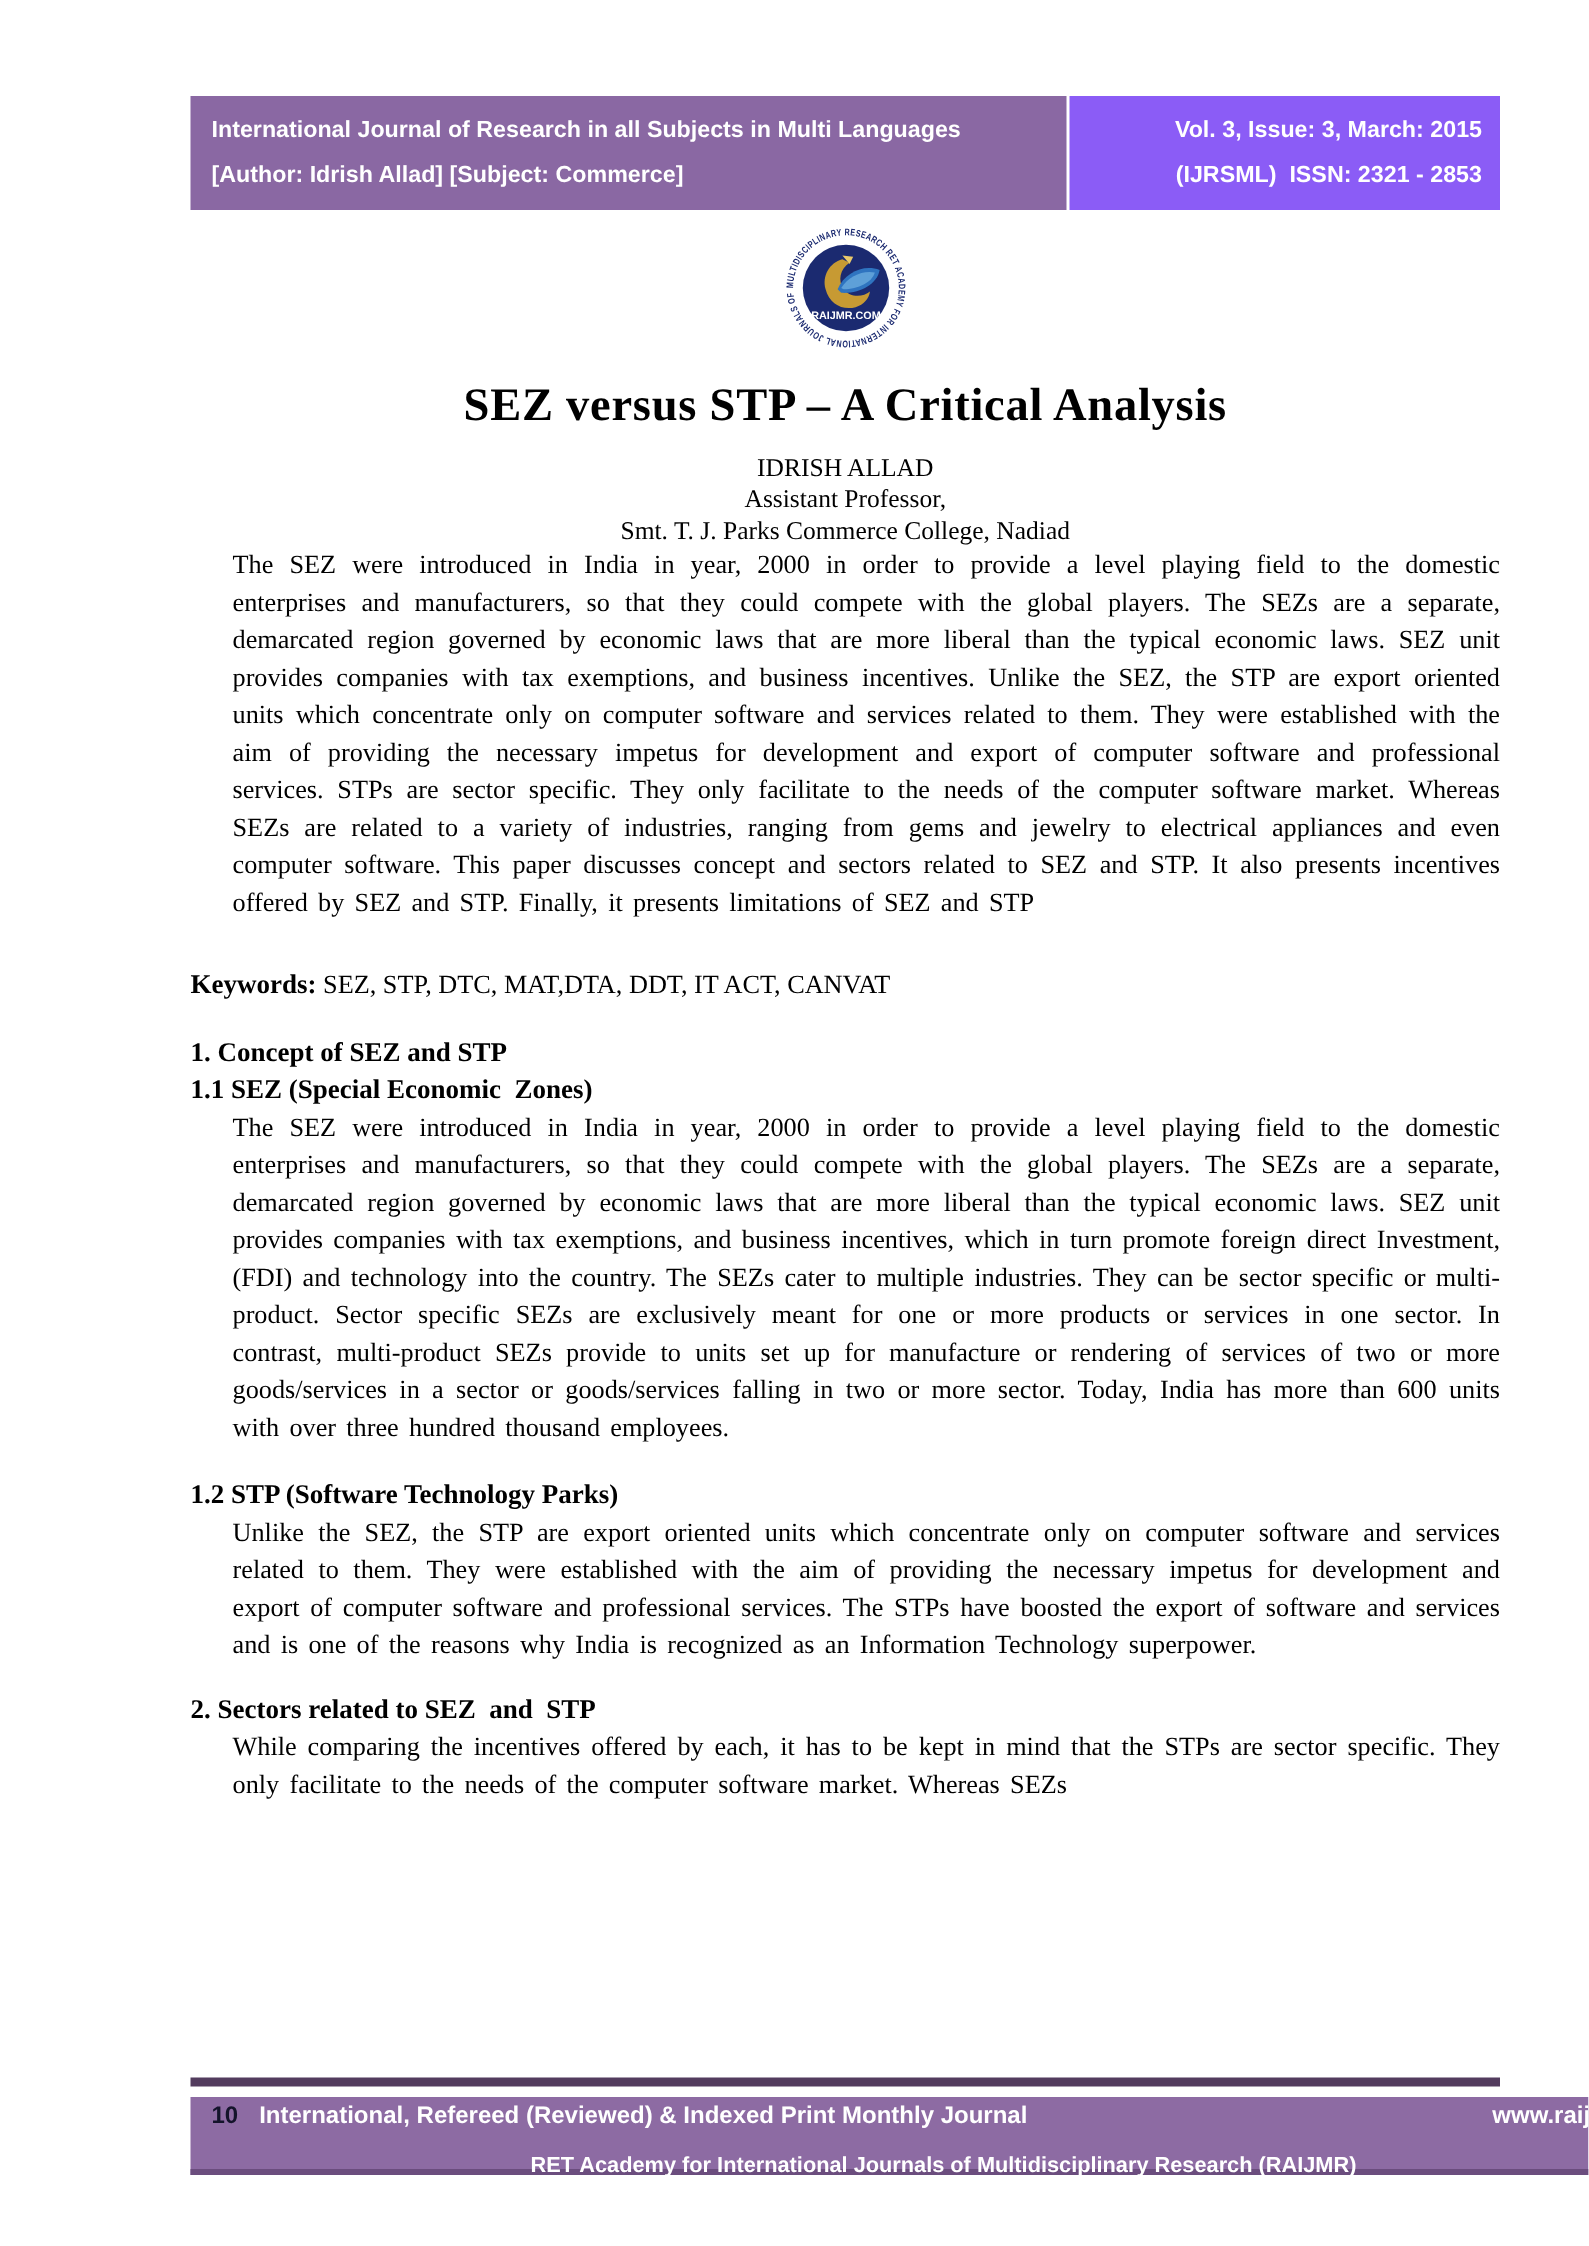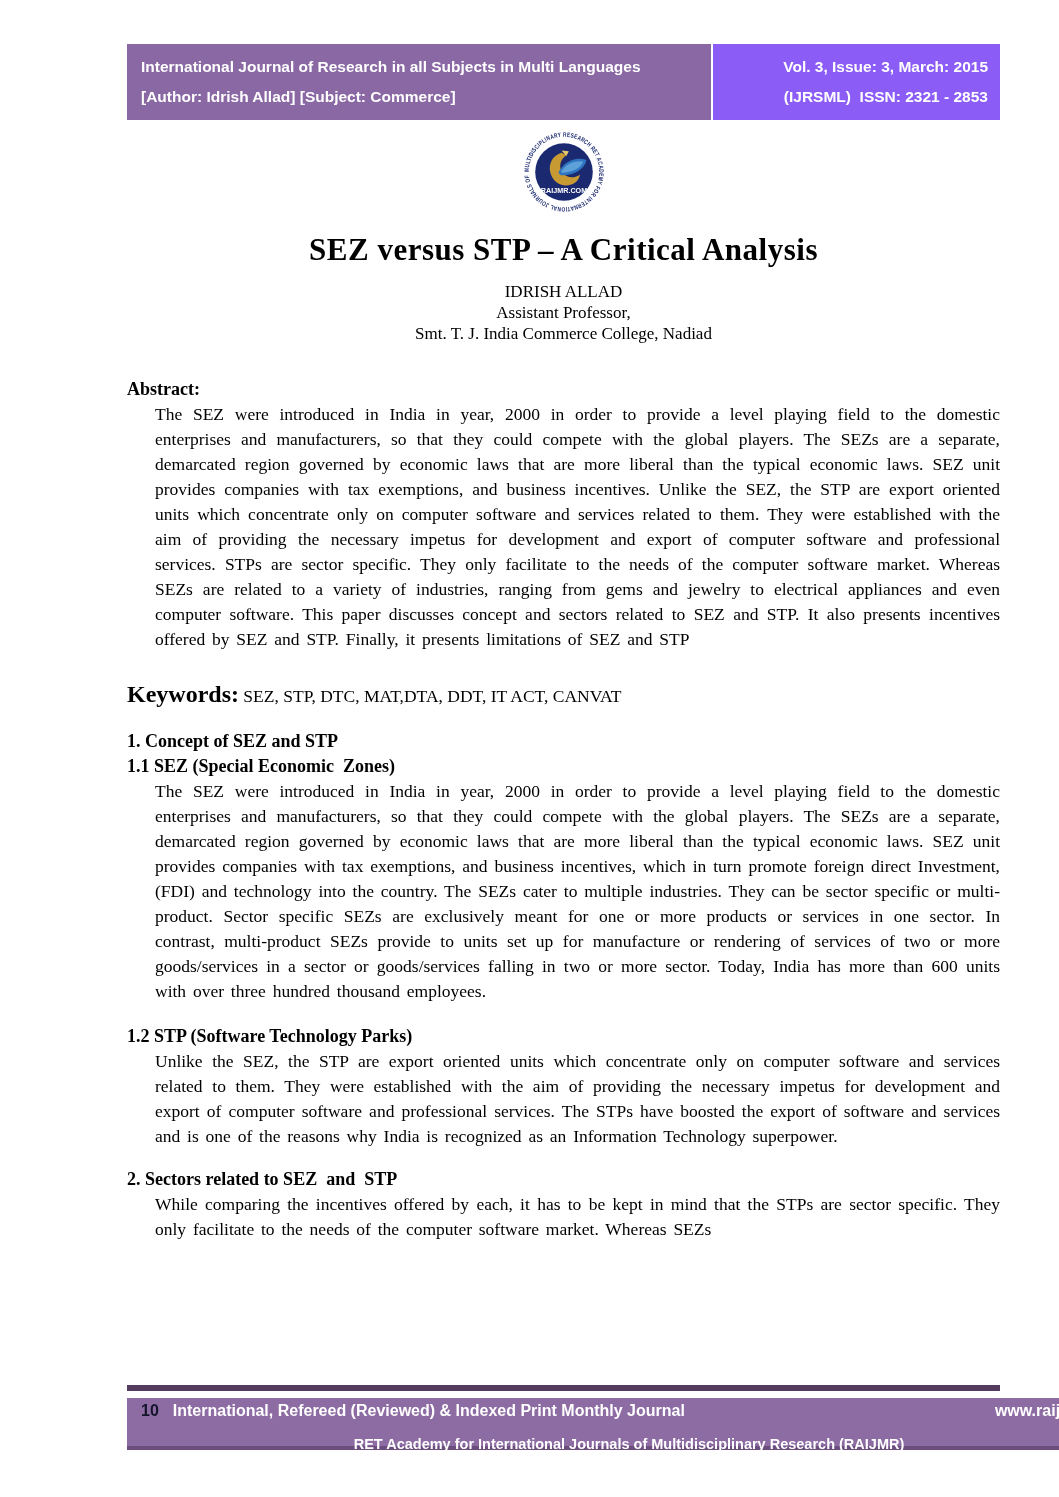--- a/index.html
+++ b/index.html
@@ -8,21 +8,21 @@
     position:relative;
     width:1059px; height:1497px;
     background:#ffffff;
     font-family:"Liberation Serif", serif;
     color:#000000;
     overflow:hidden;
   }
   .content { position:absolute; left:127px; top:0; width:873px; }
 
   
-  .header-row { display:flex; margin-top:44px; height:76px; gap:2px; }
+  .header-row { display:flex; margin-top:64px; height:76px; gap:2px; }
   .header-purple {
     width:584px; background:#8a68a3; color:#ffffff;
     font-family:"Liberation Sans", sans-serif; font-weight:bold; font-size:15.5px;
     display:flex; flex-direction:column; justify-content:space-around;
     padding:8px 12px 8px 14px;
   }
   .header-black {
     flex:1; background:#8b5cf6; color:#ffffff;
     font-family:"Liberation Sans", sans-serif; font-weight:bold; font-size:15.5px;
     display:flex; flex-direction:column; justify-content:space-around;
@@ -43,21 +43,21 @@
 
   
   .h-bold { font-weight:bold; font-size:18px; line-height:25px; white-space:pre-wrap; }
   .para {
     font-size:17.5px; line-height:25px; text-align:justify;
     word-spacing:0.14em;
     margin-left:28px;
   }
   .abstract-head { margin-top:33px; }
   .keywords-line { margin-top:30px; font-size:17.5px; line-height:25px; }
-  .keywords-line .kw-label { font-weight:bold; font-size:24px; }
+  .keywords-line .kw-label { font-weight:bold; font-size:18px; }
   .sect-gap-1 { margin-top:20px; }
   .sect-gap-2 { margin-top:20px; }
   .sect-gap-3 { margin-top:18px; }
 
   
   .footer-divider {
     position:absolute; left:127px; top:1385px; width:873px; height:6px;
     background:#533c5e;
   }
   .footer-band {
@@ -105,24 +105,23 @@
         <path d="M53,61 C59,47 75,40 88,45 C86,57 71,65 56,64 Z" fill="#2f74c0"></path>
         <path d="M56,60 C62,50 74,45 84,47 C82,55 70,61 58,61 Z" fill="#5ea0d8"></path>
         <text x="60" y="86" text-anchor="middle" font-family="Liberation Sans, sans-serif" font-size="9" font-weight="bold" fill="#ffffff">RAIJMR.COM</text>
       </svg>
     </div>
 
     <div class="paper-title">SEZ versus STP – A Critical Analysis</div>
     <div class="author-block">
       <div>IDRISH ALLAD</div>
       <div>Assistant Professor,</div>
-      <div>Smt. T. J. India Commerce College, Nadiad</div>
+      <div>Smt. T. J. Parks Commerce College, Nadiad</div>
     </div>
 
-    <div class="h-bold abstract-head">Abstract:</div>
     <p class="para">The SEZ were introduced in India in year, 2000 in order to provide a level playing field to the domestic enterprises and manufacturers, so that they could compete with the global players. The SEZs are a separate, demarcated region governed by economic laws that are more liberal than the typical economic laws. SEZ unit provides companies with tax exemptions, and business incentives. Unlike the SEZ, the STP are export oriented units which concentrate only on computer software and services related to them. They were established with the aim of providing the necessary impetus for development and export of computer software and professional services. STPs are sector specific. They only facilitate to the needs of the computer software market. Whereas SEZs are related to a variety of industries, ranging from gems and jewelry to electrical appliances and even computer software. This paper discusses concept and sectors related to SEZ and STP. It also presents incentives offered by SEZ and STP. Finally, it presents limitations of SEZ and STP</p>
 
     <div class="keywords-line">
       <span class="kw-label">Keywords:</span><span> SEZ, STP, DTC, MAT,DTA, DDT, IT ACT, CANVAT</span>
     </div>
 
     <div class="h-bold sect-gap-1">1. Concept of SEZ and STP</div>
     <div class="h-bold">1.1 SEZ (Special Economic  Zones)</div>
     <p class="para">The SEZ were introduced in India in year, 2000 in order to provide a level playing field to the domestic enterprises and manufacturers, so that they could compete with the global players. The SEZs are a separate, demarcated region governed by economic laws that are more liberal than the typical economic laws. SEZ unit provides companies with tax exemptions, and business incentives, which in turn promote foreign direct Investment, (FDI) and technology into the country. The SEZs cater to multiple industries. They can be sector specific or multi-product. Sector specific SEZs are exclusively meant for one or more products or services in one sector. In contrast, multi-product SEZs provide to units set up for manufacture or rendering of services of two or more goods/services in a sector or goods/services falling in two or more sector. Today, India has more than 600 units with over three hundred thousand employees.</p>
 

